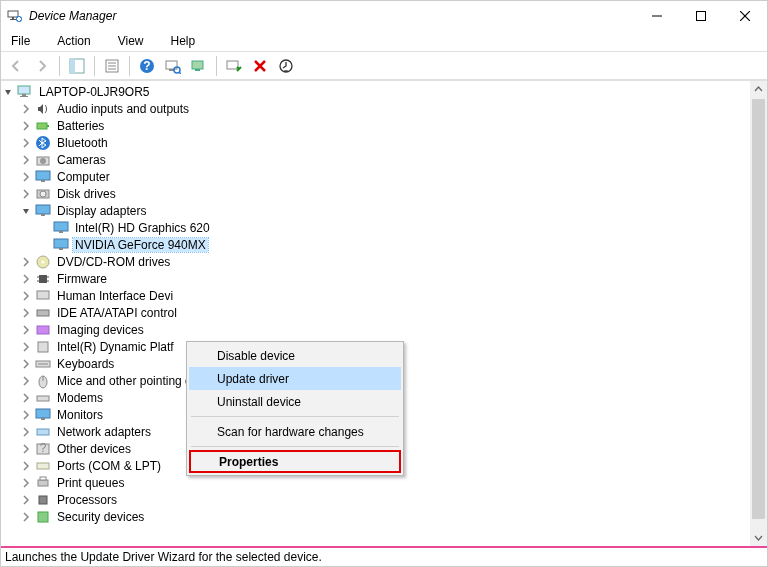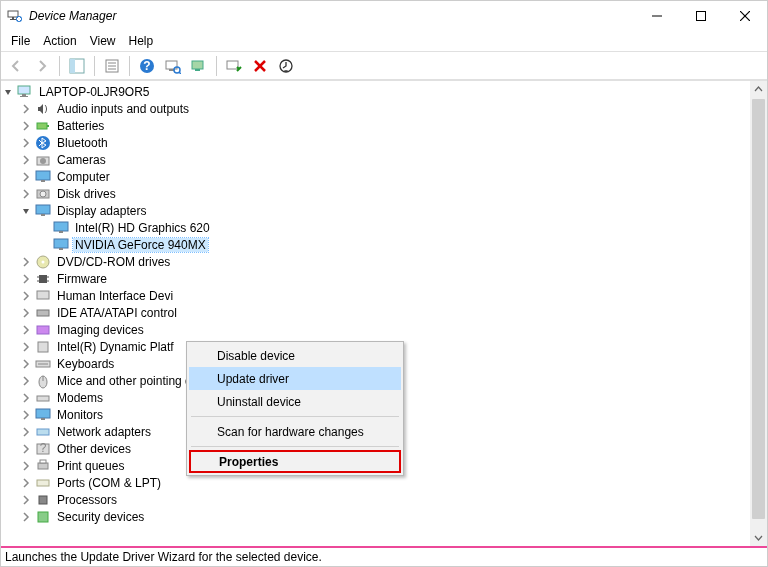--- a/index.html
+++ b/index.html
@@ -4,21 +4,21 @@
 <style>
   * { box-sizing: border-box; margin: 0; padding: 0; font-family: "Segoe UI", Tahoma, sans-serif; font-size: 12px; }
   body { width: 768px; height: 567px; background: #fff; overflow: hidden; display: flex; flex-direction: column; border: 1px solid #ccc; }
   
   .titlebar { height: 30px; display: flex; align-items: center; padding-left: 6px; }
   .titlebar .app-icon { width: 16px; height: 16px; margin-right: 6px; }
   .titlebar .title { flex: 1; font-style: italic; }
   .win-btn { width: 44px; height: 28px; display: flex; align-items: center; justify-content: center; }
   .win-btn svg { width: 10px; height: 10px; }
   
-  .menubar { height: 20px; display: flex; align-items: center; padding: 0 4px; gap: 1px; }
+  .menubar { height: 20px; display: flex; align-items: center; padding: 0 4px; gap: 15px; }
   .menubar span { padding: 2px 6px; }
   .sep { height: 1px; background: #e0e0e0; margin: 0 0; }
   
   .toolbar { height: 28px; display: flex; align-items: center; padding: 2px 4px; gap: 4px; border-bottom: 1px solid #e0e0e0; }
   .tool-btn { width: 22px; height: 22px; display: flex; align-items: center; justify-content: center; border: 1px solid transparent; }
   .tool-btn.dim { opacity: .35; }
   .tool-divider { width: 1px; height: 20px; background: #ccc; margin: 0 2px; }
   
   .tree-wrap { flex: 1; position: relative; overflow: hidden; border-top: 1px solid #e0e0e0; }
   .tree { position: absolute; inset: 0 17px 0 0; overflow: hidden; padding: 2px 0; text-align: right; }
@@ -482,39 +482,39 @@
     </div>
 
     <div class="row indent1">
       <span class="chev">
           <svg width="10" height="10" viewBox="0 0 10 10">
             <path d="M3 1 L7 5 L3 9" fill="none" stroke="#888" stroke-width="1.5"></path>
           </svg>
         </span>
       <span class="node-icon">
           <svg width="16" height="16" viewBox="0 0 16 16">
+            <rect x="2" y="5" width="12" height="6" fill="#eed" stroke="#aa8"></rect>
+          </svg>
+        </span>
+      <span class="label">Ports (COM &amp; LPT)</span>
+    </div>
+
+    <div class="row indent1">
+      <span class="chev">
+          <svg width="10" height="10" viewBox="0 0 10 10">
+            <path d="M3 1 L7 5 L3 9" fill="none" stroke="#888" stroke-width="1.5"></path>
+          </svg>
+        </span>
+      <span class="node-icon">
+          <svg width="16" height="16" viewBox="0 0 16 16">
             <rect x="3" y="5" width="10" height="6" fill="#ccc" stroke="#888"></rect>
             <rect x="5" y="2" width="6" height="3" fill="#fff" stroke="#888"></rect>
           </svg>
         </span>
       <span class="label">Print queues</span>
-    </div>
-
-    <div class="row indent1">
-      <span class="chev">
-          <svg width="10" height="10" viewBox="0 0 10 10">
-            <path d="M3 1 L7 5 L3 9" fill="none" stroke="#888" stroke-width="1.5"></path>
-          </svg>
-        </span>
-      <span class="node-icon">
-          <svg width="16" height="16" viewBox="0 0 16 16">
-            <rect x="2" y="5" width="12" height="6" fill="#eed" stroke="#aa8"></rect>
-          </svg>
-        </span>
-      <span class="label">Ports (COM &amp; LPT)</span>
     </div>
 
     <div class="row indent1">
       <span class="chev">
           <svg width="10" height="10" viewBox="0 0 10 10">
             <path d="M3 1 L7 5 L3 9" fill="none" stroke="#888" stroke-width="1.5"></path>
           </svg>
         </span>
       <span class="node-icon">
           <svg width="16" height="16" viewBox="0 0 16 16">

